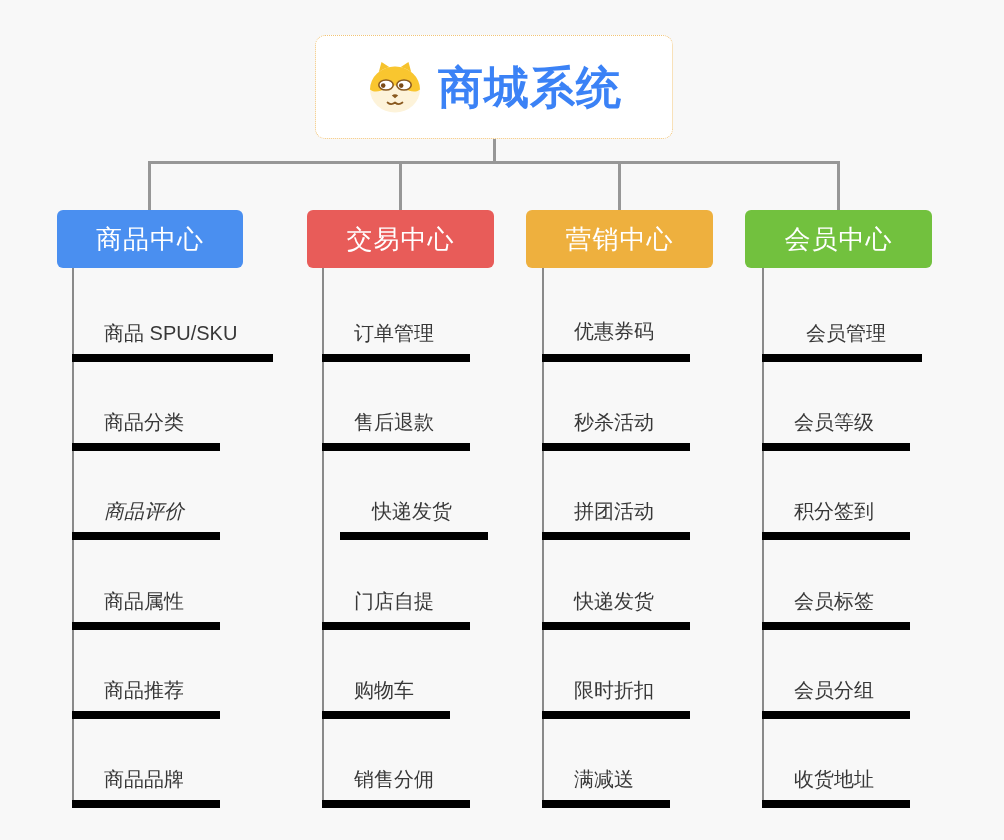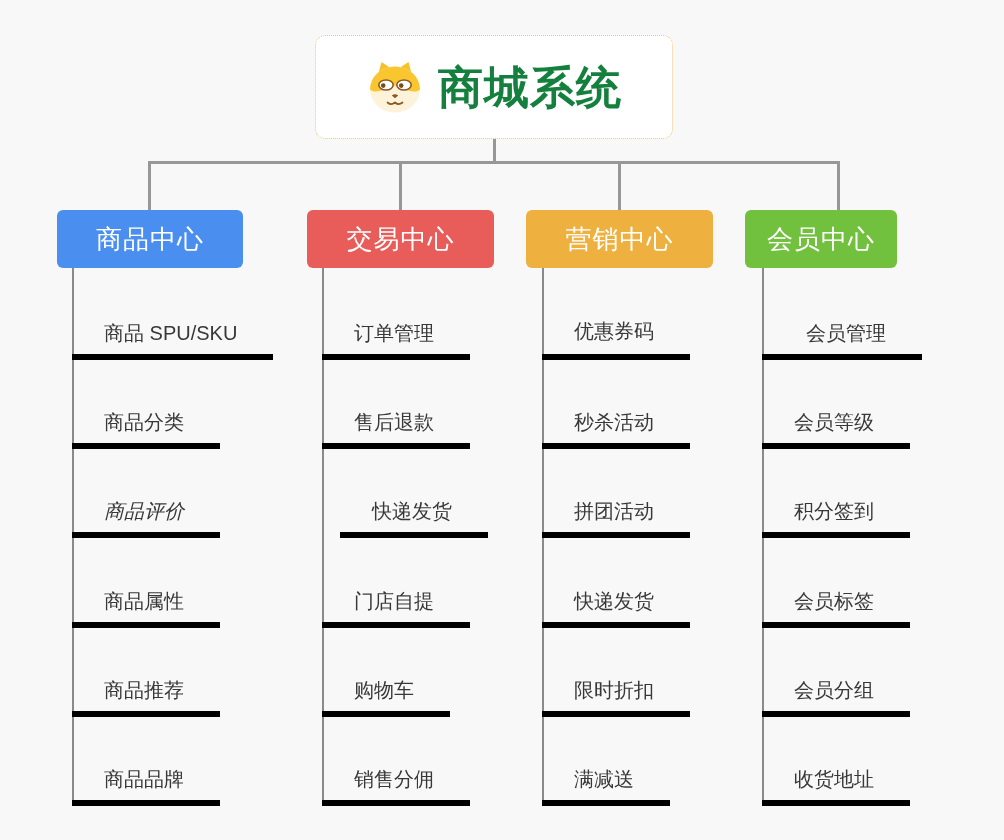--- a/index.html
+++ b/index.html
@@ -50,35 +50,35 @@
     color:#ffffff;
     font-size:26px;
     letter-spacing:1px;
     display:flex;align-items:center;justify-content:center;
     cursor:default;
     box-sizing:border-box;
   }
   #branch-header-0{left:57px;width:186px;}
   #branch-header-1{left:307px;width:187px;}
   #branch-header-2{left:526px;width:187px;}
-  #branch-header-3{left:745px;width:152px;}
+  #branch-header-3{left:745px;width:187px;}
   
   .branch-column{
     position:absolute;top:268px;height:533px;width:2px;
     background:#8a8a8a;
   }
   #branch-column-0{left:72px;}
   #branch-column-1{left:322px;}
   #branch-column-2{left:542px;}
   #branch-column-3{left:762px;}
   .leaf-node{
     position:absolute;left:0;
     white-space:nowrap;
     padding:0 36px 8px 32px;
-    border-bottom:6px solid #000000;
+    border-bottom:8px solid #000000;
     font-size:20px;
     line-height:26px;
     color:#383838;
     cursor:default;
   }
 </style>
 </head>
 <body>
 
 <div class="canvas">
@@ -91,21 +91,21 @@
         <ellipse cx="29" cy="29.5" rx="25" ry="23" fill="#fdf3da"></ellipse>
         <path d="M4 29.5 a25 23 0 0 1 50 0 c-8.5 6.5 -16.5 -4 -25 -4 c-8.5 0 -16.5 10.5 -25 4 Z" fill="#f9c62f"></path>
         <ellipse cx="20" cy="25" rx="7.2" ry="5" fill="#ffffff" stroke="#8a5a20" stroke-width="1.6"></ellipse>
         <ellipse cx="38" cy="25" rx="7.2" ry="5" fill="#ffffff" stroke="#8a5a20" stroke-width="1.6"></ellipse>
         <circle cx="17.2" cy="25.6" r="2.3" fill="#7a4a18"></circle>
         <circle cx="35.2" cy="25.6" r="2.3" fill="#7a4a18"></circle>
         <path d="M25.8 35.5 q3.2 -2.6 6.4 0 l-3.2 2.8 Z" fill="#8a5a20"></path>
         <path d="M21.5 42.5 q3.7 3.2 7.5 0 q3.7 3.2 7.5 0" stroke="#8a5a20" stroke-width="1.7" fill="none" stroke-linecap="round"></path>
       </svg>
     </span>
-    <span class="root-title" style="color: #15803d;">商城系统</span>
+    <span class="root-title" style="color: #3b82f6;">商城系统</span>
   </div>
 
   <div class="line v" id="stub-root"></div>
   <div class="line h" id="bus"></div>
   <div class="line v drop" id="drop-0"></div>
   <div class="line v drop" id="drop-1"></div>
   <div class="line v drop" id="drop-2"></div>
   <div class="line v drop" id="drop-3"></div>
 
   <div class="branch-header" id="branch-header-1" style="background: rgb(232, 92, 89);">交易中心</div>

